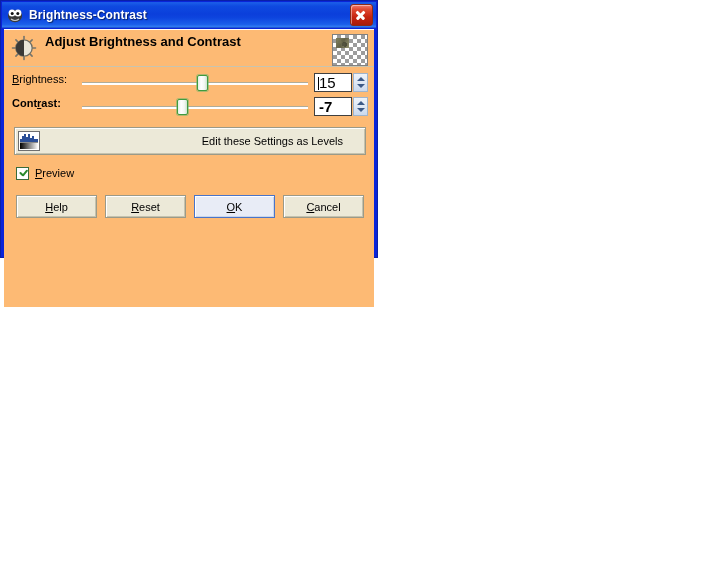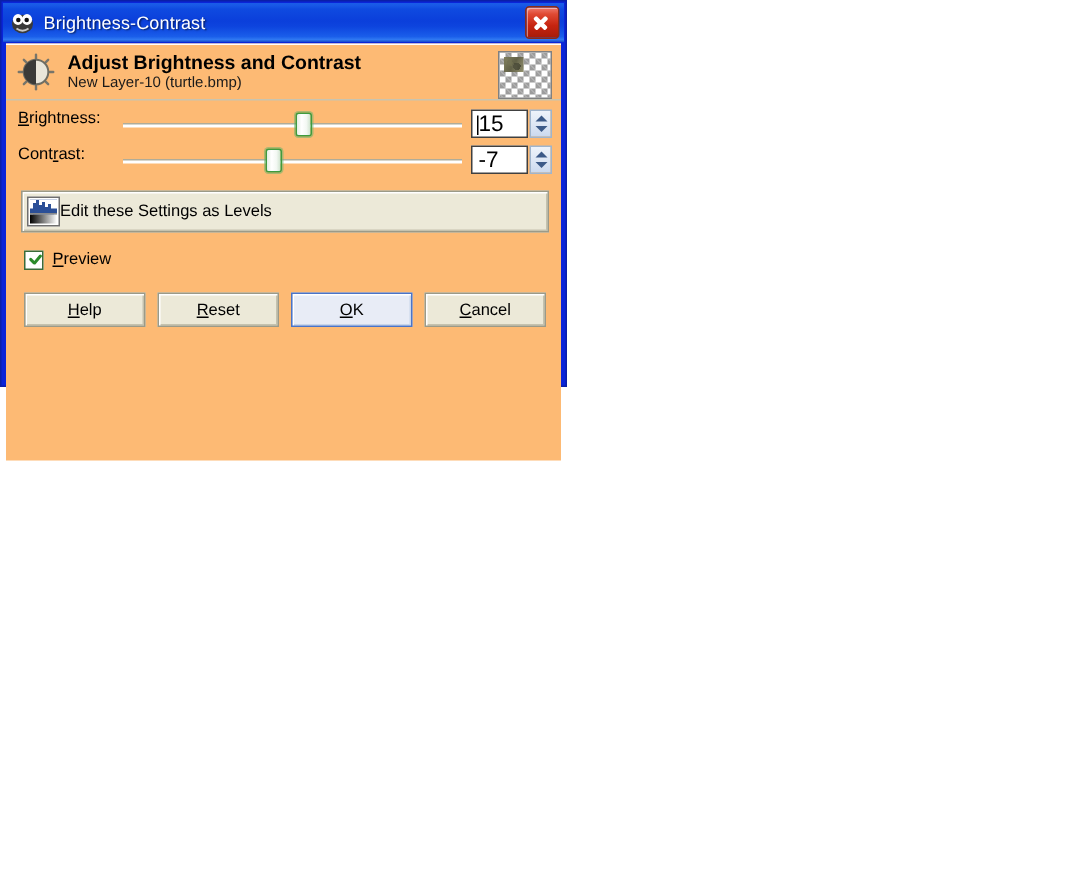--- a/index.html
+++ b/index.html
@@ -43,21 +43,21 @@
   }
   #title-icon {
     width: 18px; height: 18px;
     margin-left: 4px; margin-right: 5px;
     flex: 0 0 auto;
     position: relative;
   }
   #title-text {
     color: #ffffff;
     font-size: 12px;
-    font-weight: normal;
+    font-weight: bold;
     letter-spacing: 0.1px;
     text-shadow: 1px 1px 1px rgba(0,0,0,0.55);
     white-space: nowrap;
     flex: 1 1 auto;
   }
   #close-button {
     width: 21px; height: 20px;
     margin-right: 3px;
     flex: 0 0 auto;
     border-radius: 3px;
@@ -239,21 +239,21 @@
 
   
   .slider-row {
     display: flex;
     align-items: flex-start;
     height: 22px;
     padding: 0 6px 0 8px;
     box-sizing: border-box;
   }
   #brightness-row { margin-top: 6px; }
-  #contrast-row { margin-top: 2px; }
+  #contrast-row { margin-top: 2px; font-weight: bold; }
   .slider-label {
     width: 70px;
     flex: 0 0 auto;
     font-size: 11px;
     white-space: nowrap;
   }
   .slider-track-wrap {
     flex: 1 1 auto;
     height: 20px;
     position: relative;
@@ -370,21 +370,21 @@
   }
   #levels-icon .ramp {
     position: absolute;
     left: 1px; right: 1px; bottom: 1px;
     height: 6px;
     background: linear-gradient(to right, #000000, #ffffff);
     border-top: 1px solid #8a8a8a;
   }
   #levels-button-label {
     flex: 1 1 auto;
-    text-align: left;
+    text-align: right;
     font-size: 11px;
     padding-right: 22px;
     white-space: nowrap;
   }
 
   
   #preview-row {
     display: flex;
     align-items: center;
     height: 18px;
@@ -484,21 +484,20 @@
             <line x1="20.4" y1="20.4" x2="22.1" y2="22.1"></line>
             <line x1="5.9" y1="22.1" x2="7.6" y2="20.4"></line>
             <line x1="20.4" y1="7.6" x2="22.1" y2="5.9"></line>
           </g>
           <circle cx="14" cy="14" r="8.2" fill="#e9e6da" stroke="#6f6d62" stroke-width="1.3"></circle>
           <path d="M14 5.8 A8.2 8.2 0 0 0 14 22.2 Z" fill="#3a3a38"></path>
         </svg>
       </div>
       <div id="header-text-block">
         <div id="header-title">Adjust Brightness and Contrast</div>
-        <div id="header-subtitle">New Layer-10 (turtle.bmp)</div>
       </div>
       <div id="header-thumbnail">
         <div id="thumb-art"></div>
       </div>
     </div>
     <div id="header-divider"></div>
 
 
     <div class="slider-row" id="brightness-row">
       <div class="slider-label"><span class="mnem">B</span><span>rightness:</span></div>

